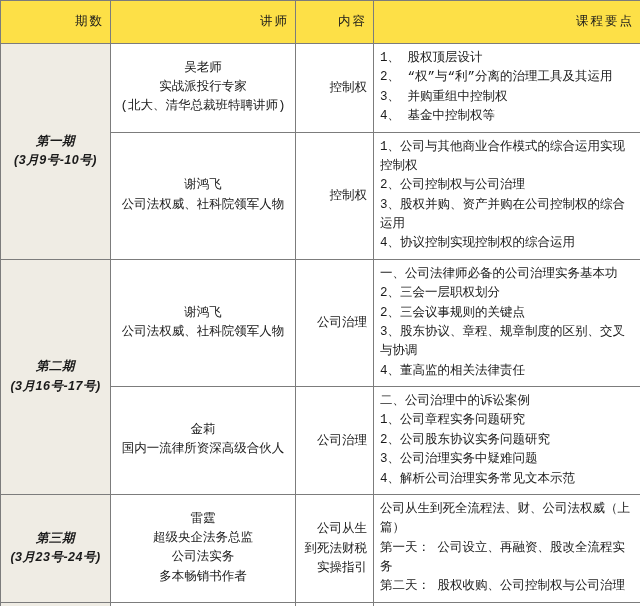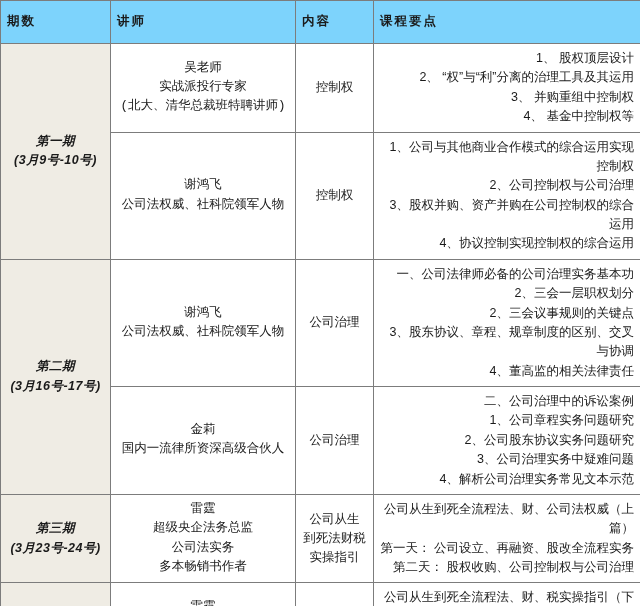--- a/index.html
+++ b/index.html
@@ -26,24 +26,24 @@
 
   #schedule-table th,
   #schedule-table td {
     border: 1px solid #7c7c7c;
     vertical-align: middle;
     padding: 5px 6px;
     font-size: 12.5px;
     line-height: 1.55;
   }
   thead th {
-    background: #7dd3fc;
-    text-align: left;
+    background: #fde047;
+    text-align: right;
     font-size: 17px;
-    font-weight: bold;
+    font-weight: normal;
     letter-spacing: 2px;
     padding: 7px 4px;
     height: 32px;
   }
   td.period {
     background: #efece4;
     text-align: center;
     font-weight: bold;
     font-size: 13.5px;
     line-height: 1.7;
@@ -53,30 +53,31 @@
   td.teacher {
     text-align: center;
     line-height: 1.75;
     font-size: 12.5px;
   }
   td.teacher .tname {
     display: block;
     font-family: Liberation Mono, monospace;
   }
   td.content {
-    text-align: center;
+    text-align: right;
     font-size: 12.5px;
     line-height: 1.55;
   }
   td.points {
-    text-align: right;
+    text-align: left;
     font-size: 12.5px;
     line-height: 1.62;
     padding-left: 8px;
     padding-right: 4px;
+    font-family: Liberation Mono, monospace;
   }
   td.points .ln {
     display: block;
     white-space: pre-wrap;
   }
 </style>
 </head>
 <body>
 
 <table id="schedule-table">

